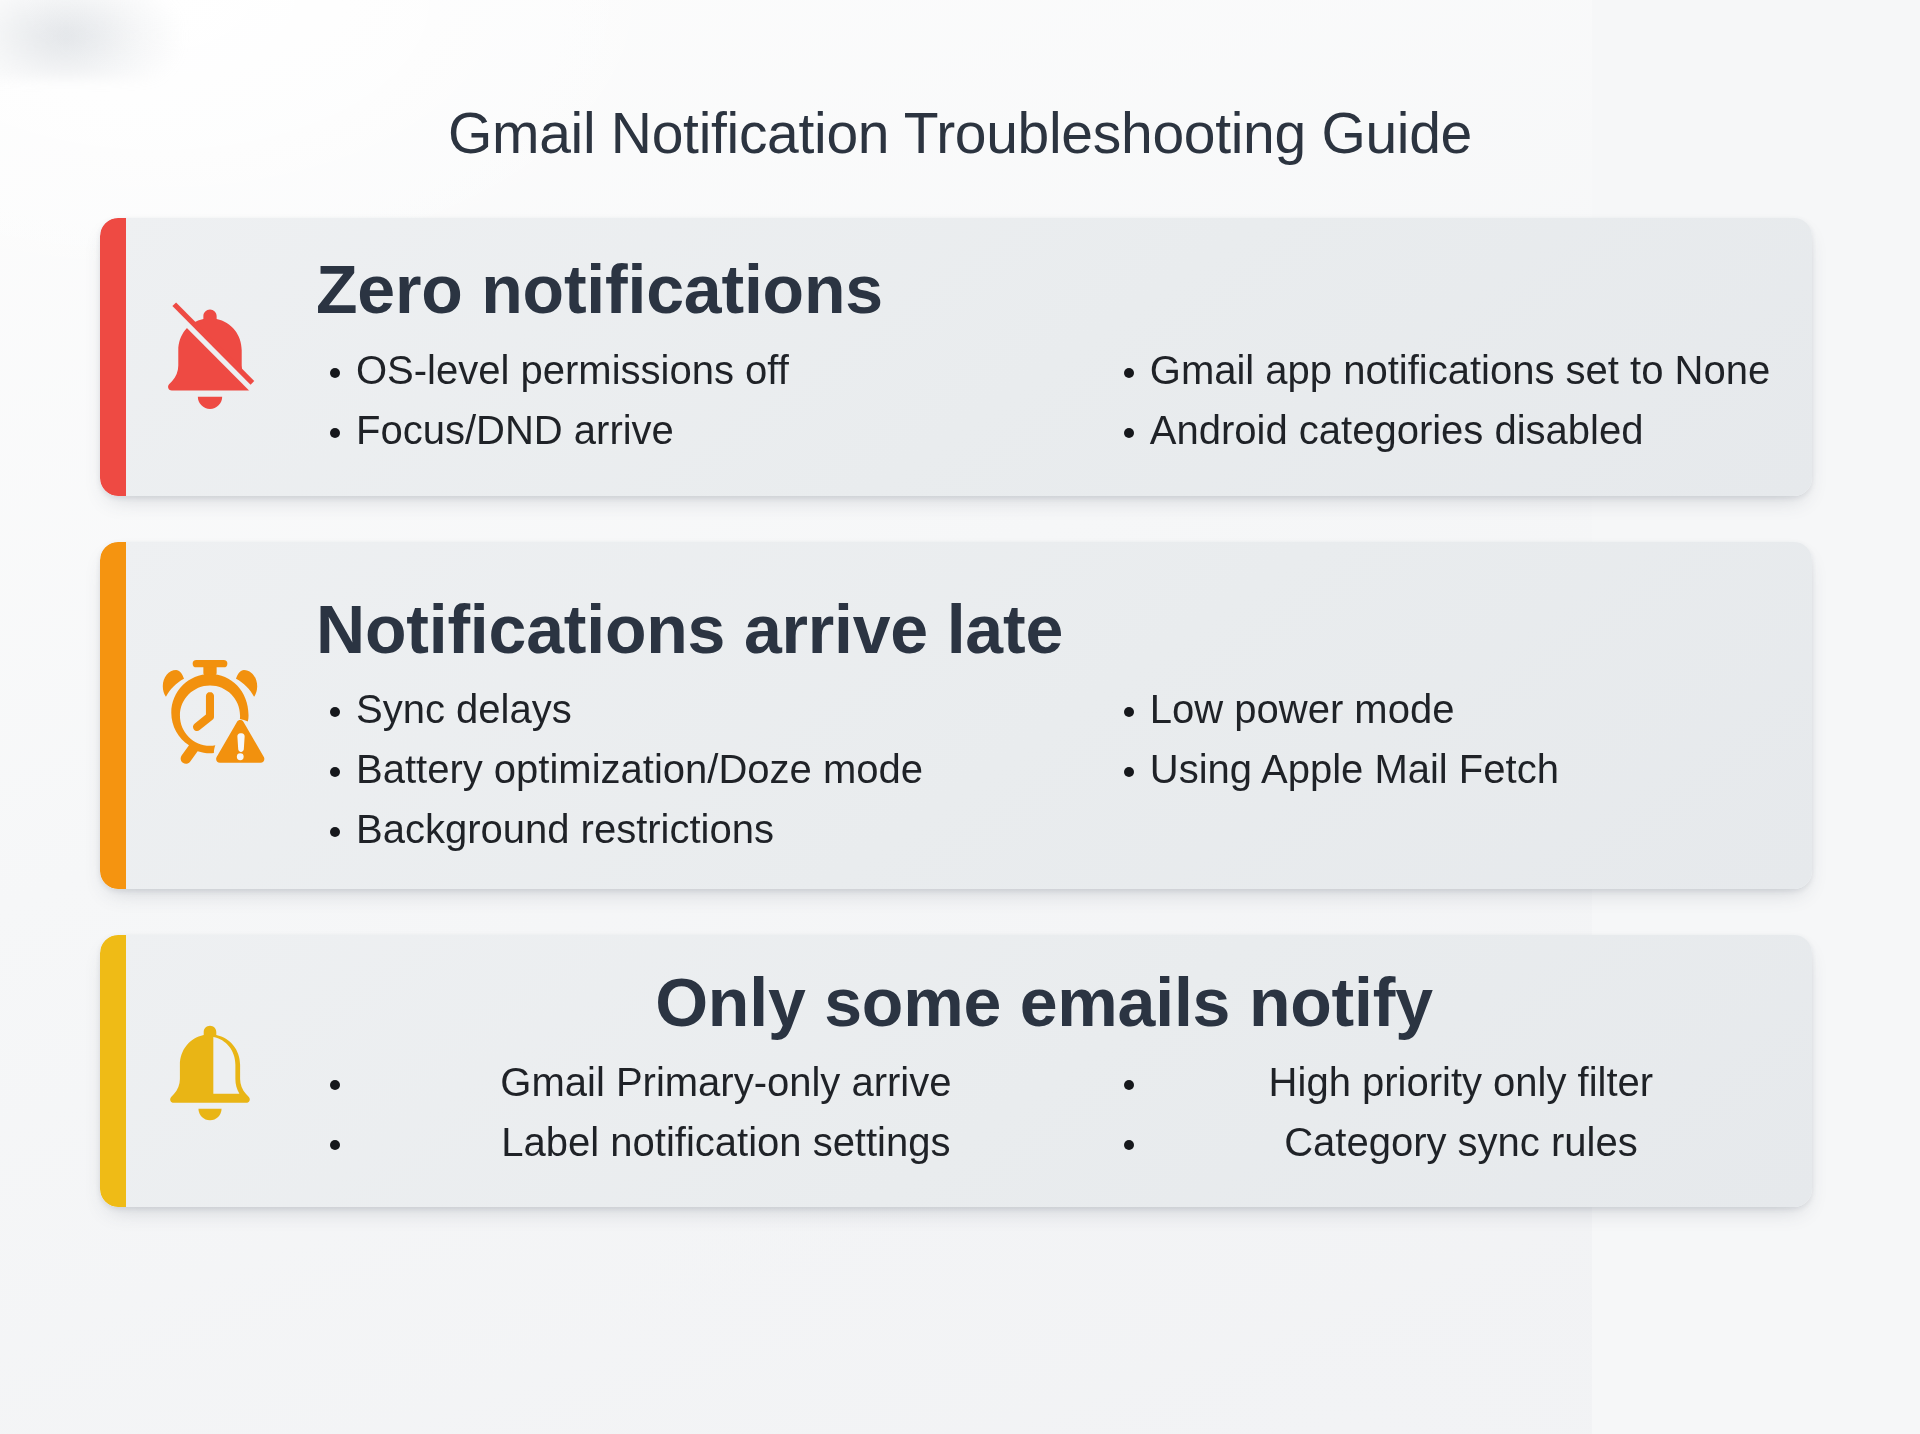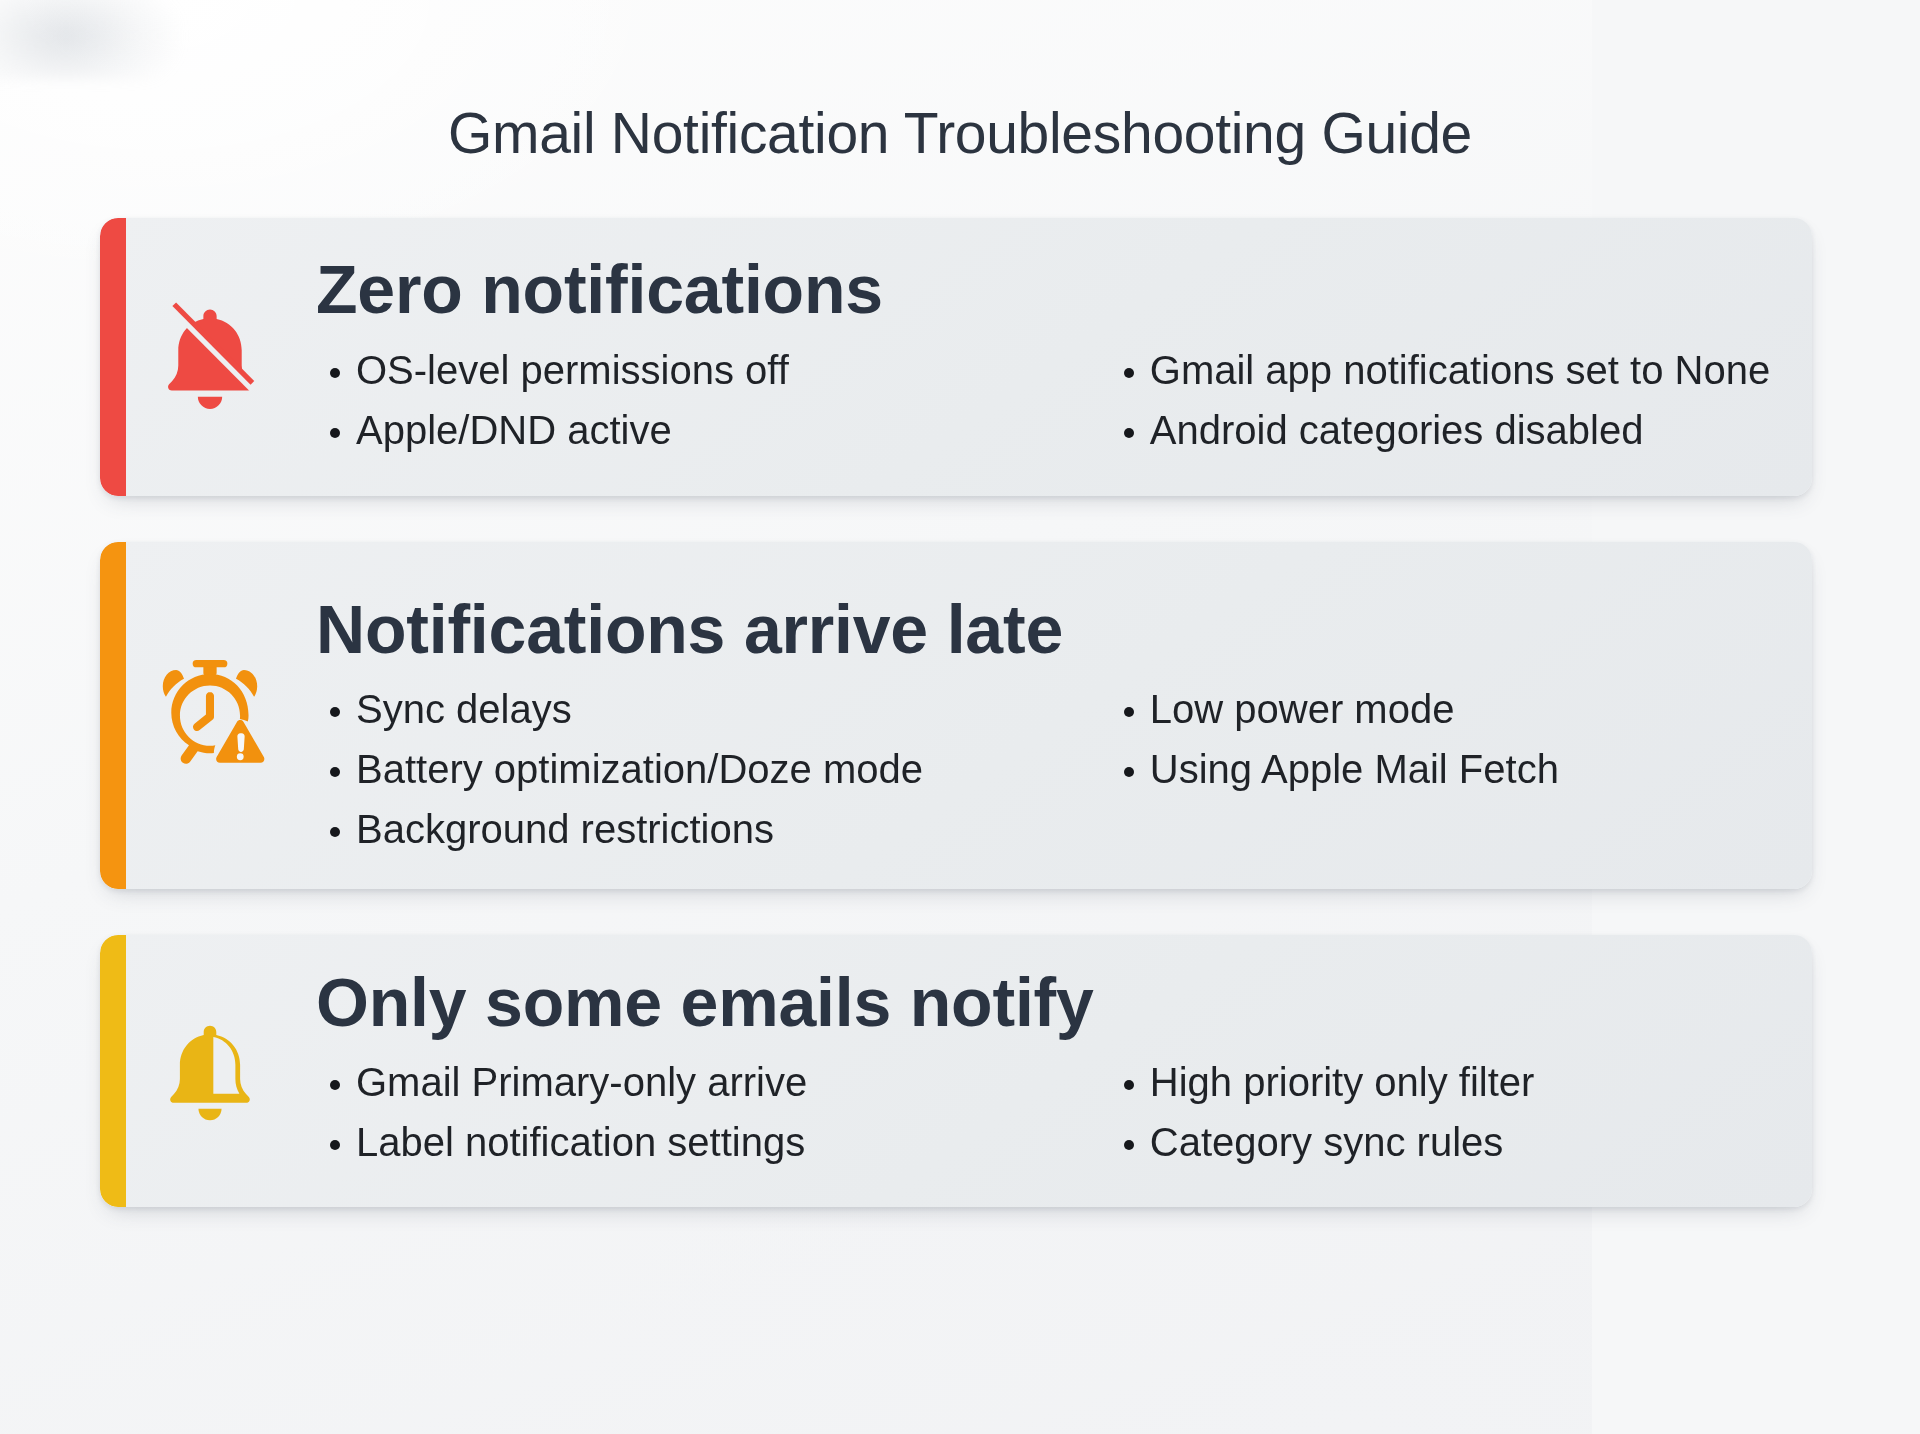--- a/index.html
+++ b/index.html
@@ -150,21 +150,21 @@
     top: 24px;
     width: 10px;
     height: 10px;
     border-radius: 50%;
     background: #16181c;
   }
 
   
   .card-1 .card-body { padding-top: 30px; }
   .card-2 .card-body { padding-top: 26px; }
-  .card-3 .card-body { padding-top: 26px; }
+  .card-3 .card-body { padding-top: 26px; text-align: center; }
 
   .card-1 .card-heading { margin-left: 14px; }
   .card-2 .card-heading { margin-left: 14px; margin-top: 26px; }
   .card-3 .card-heading { margin-left: 14px; }
 
   .card-1 { min-height: 278px; }
   .card-2 { min-height: 300px; }
   .card-3 { min-height: 272px; }
 </style>
 </head>
@@ -189,21 +189,21 @@
             <path d="M11.6 4.4 L13.6 2.4 L56.0 45.0 L54.0 47.0 Z"></path>
           </g>
         </svg>
       </div>
       <div class="card-body">
         <h2 class="card-heading">Zero notifications</h2>
         <div class="columns">
           <div class="col col-left">
             <ul class="bullets">
               <li>OS-level permissions off</li>
-              <li>Apple/DND active</li>
+              <li>Focus/DND arrive</li>
             </ul>
           </div>
           <div class="col col-right">
             <ul class="bullets">
               <li>Gmail app notifications set to None</li>
               <li>Android categories disabled</li>
             </ul>
           </div>
         </div>
       </div>

